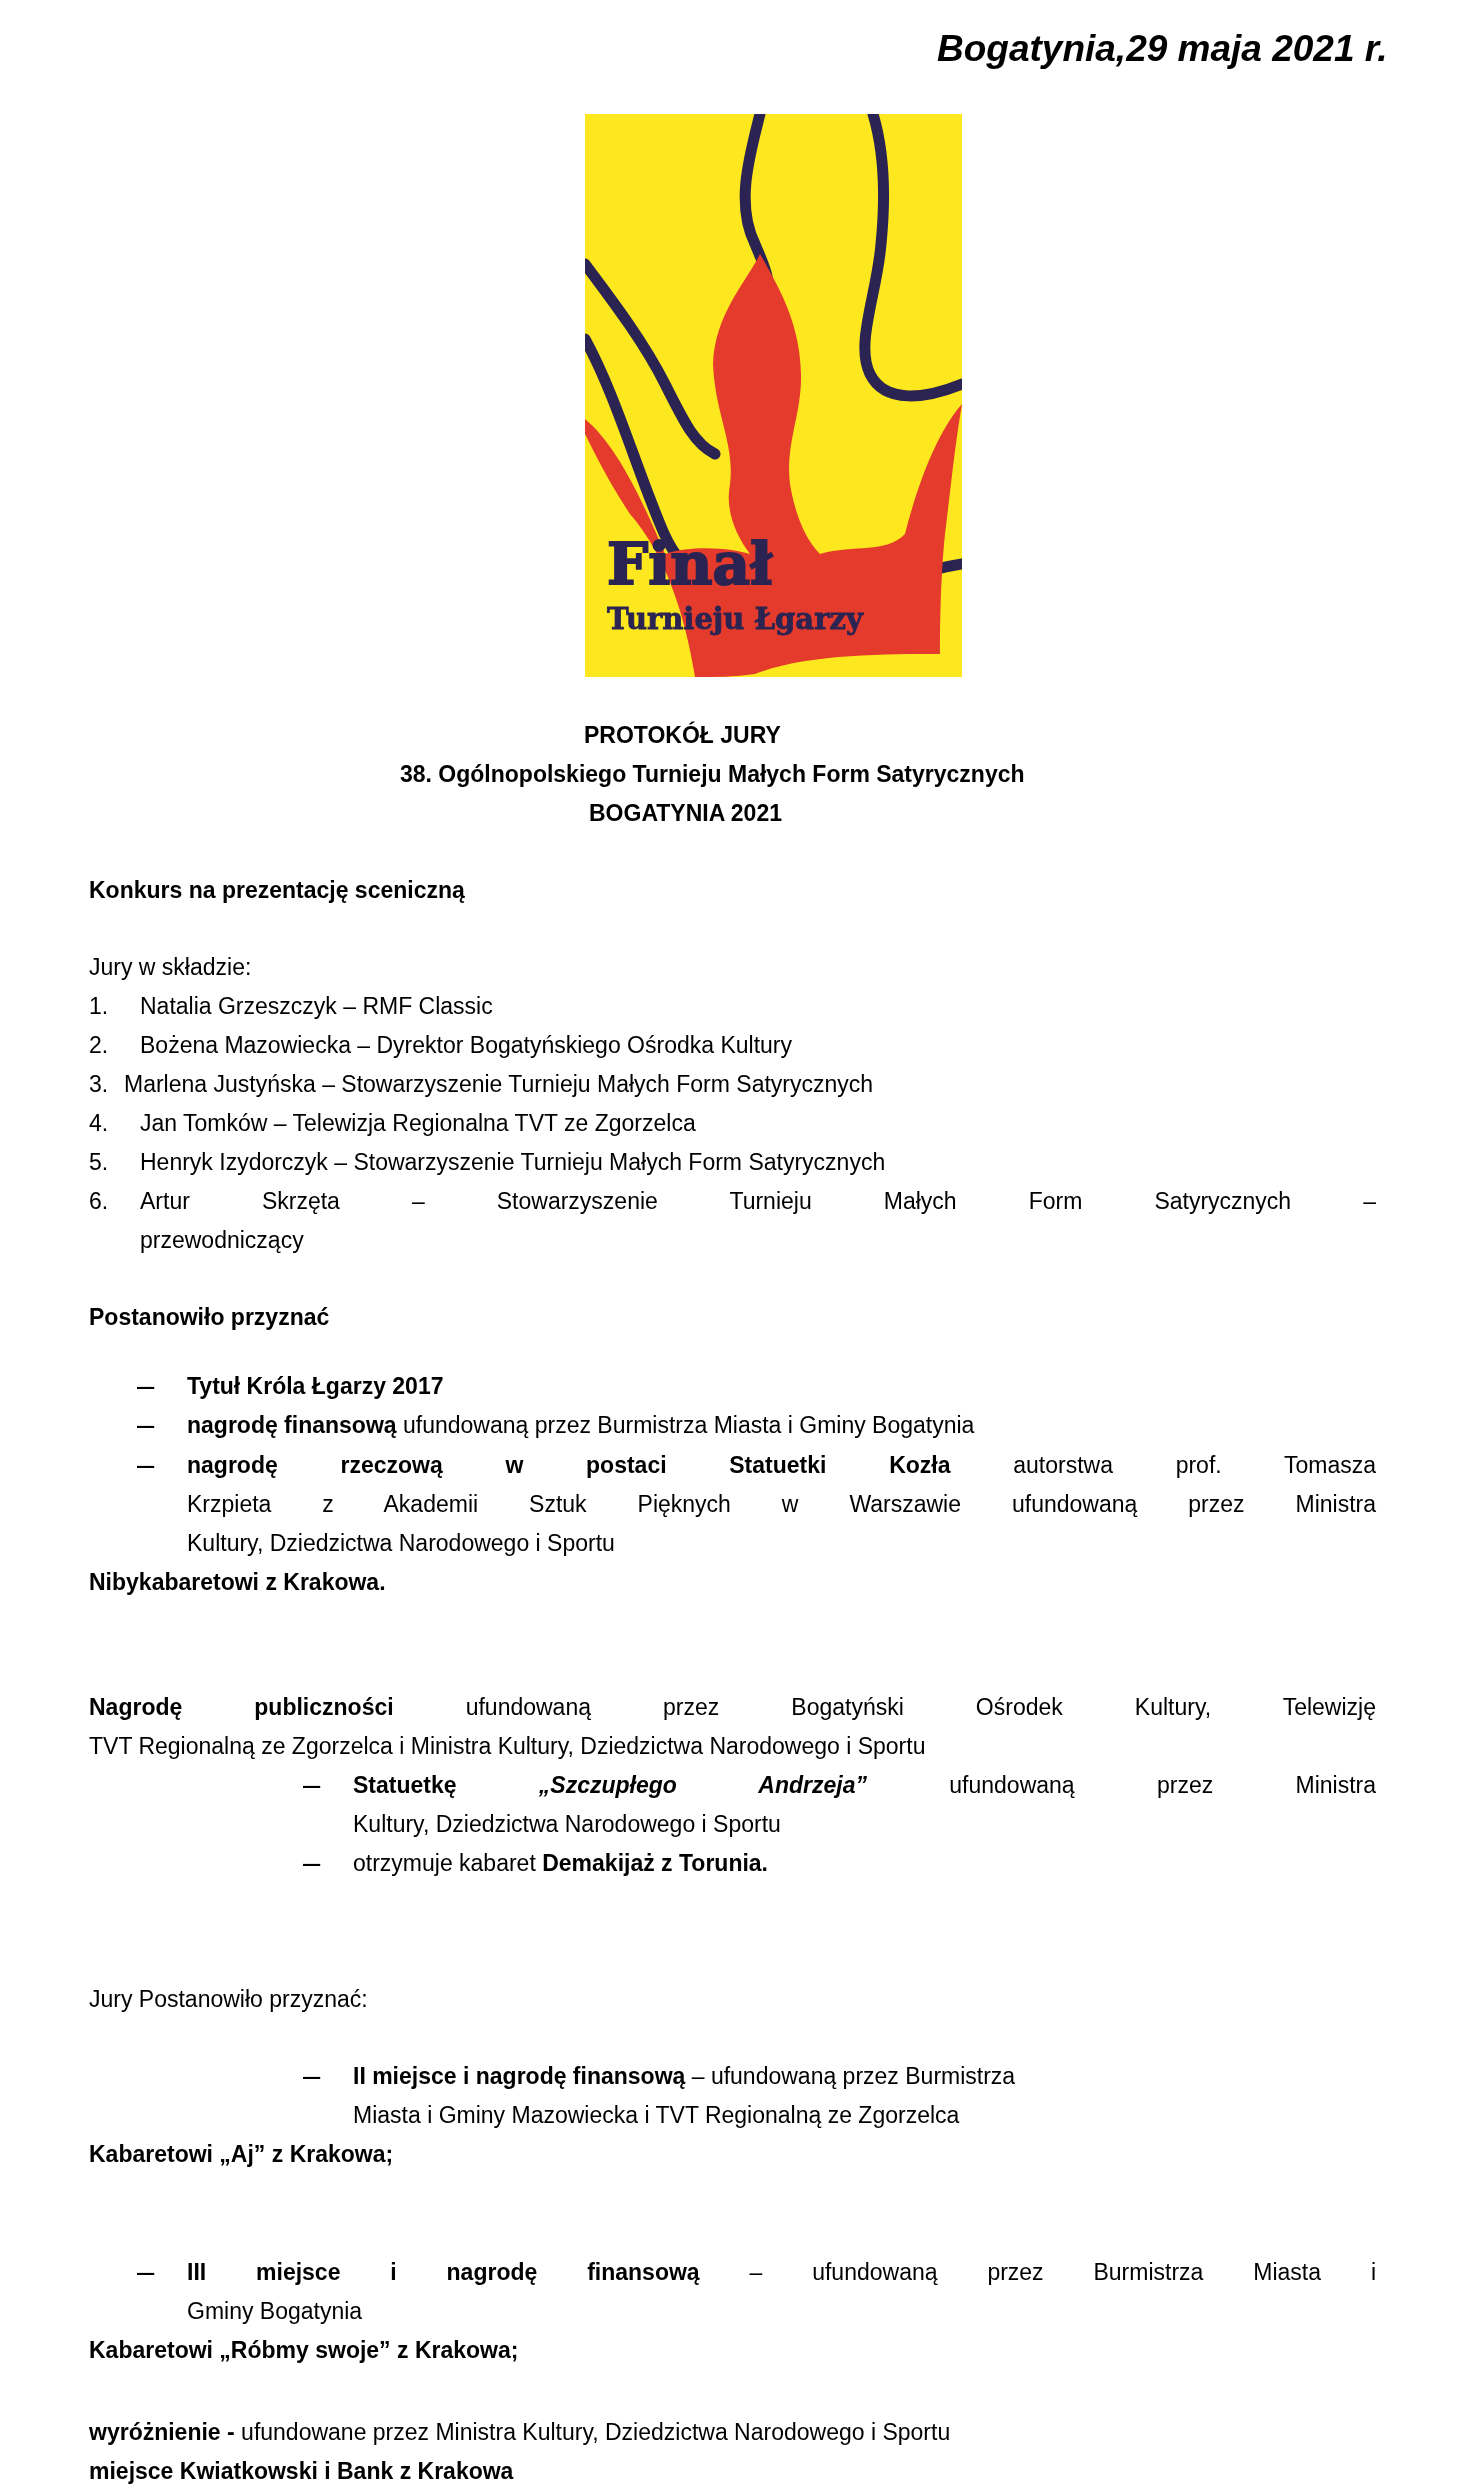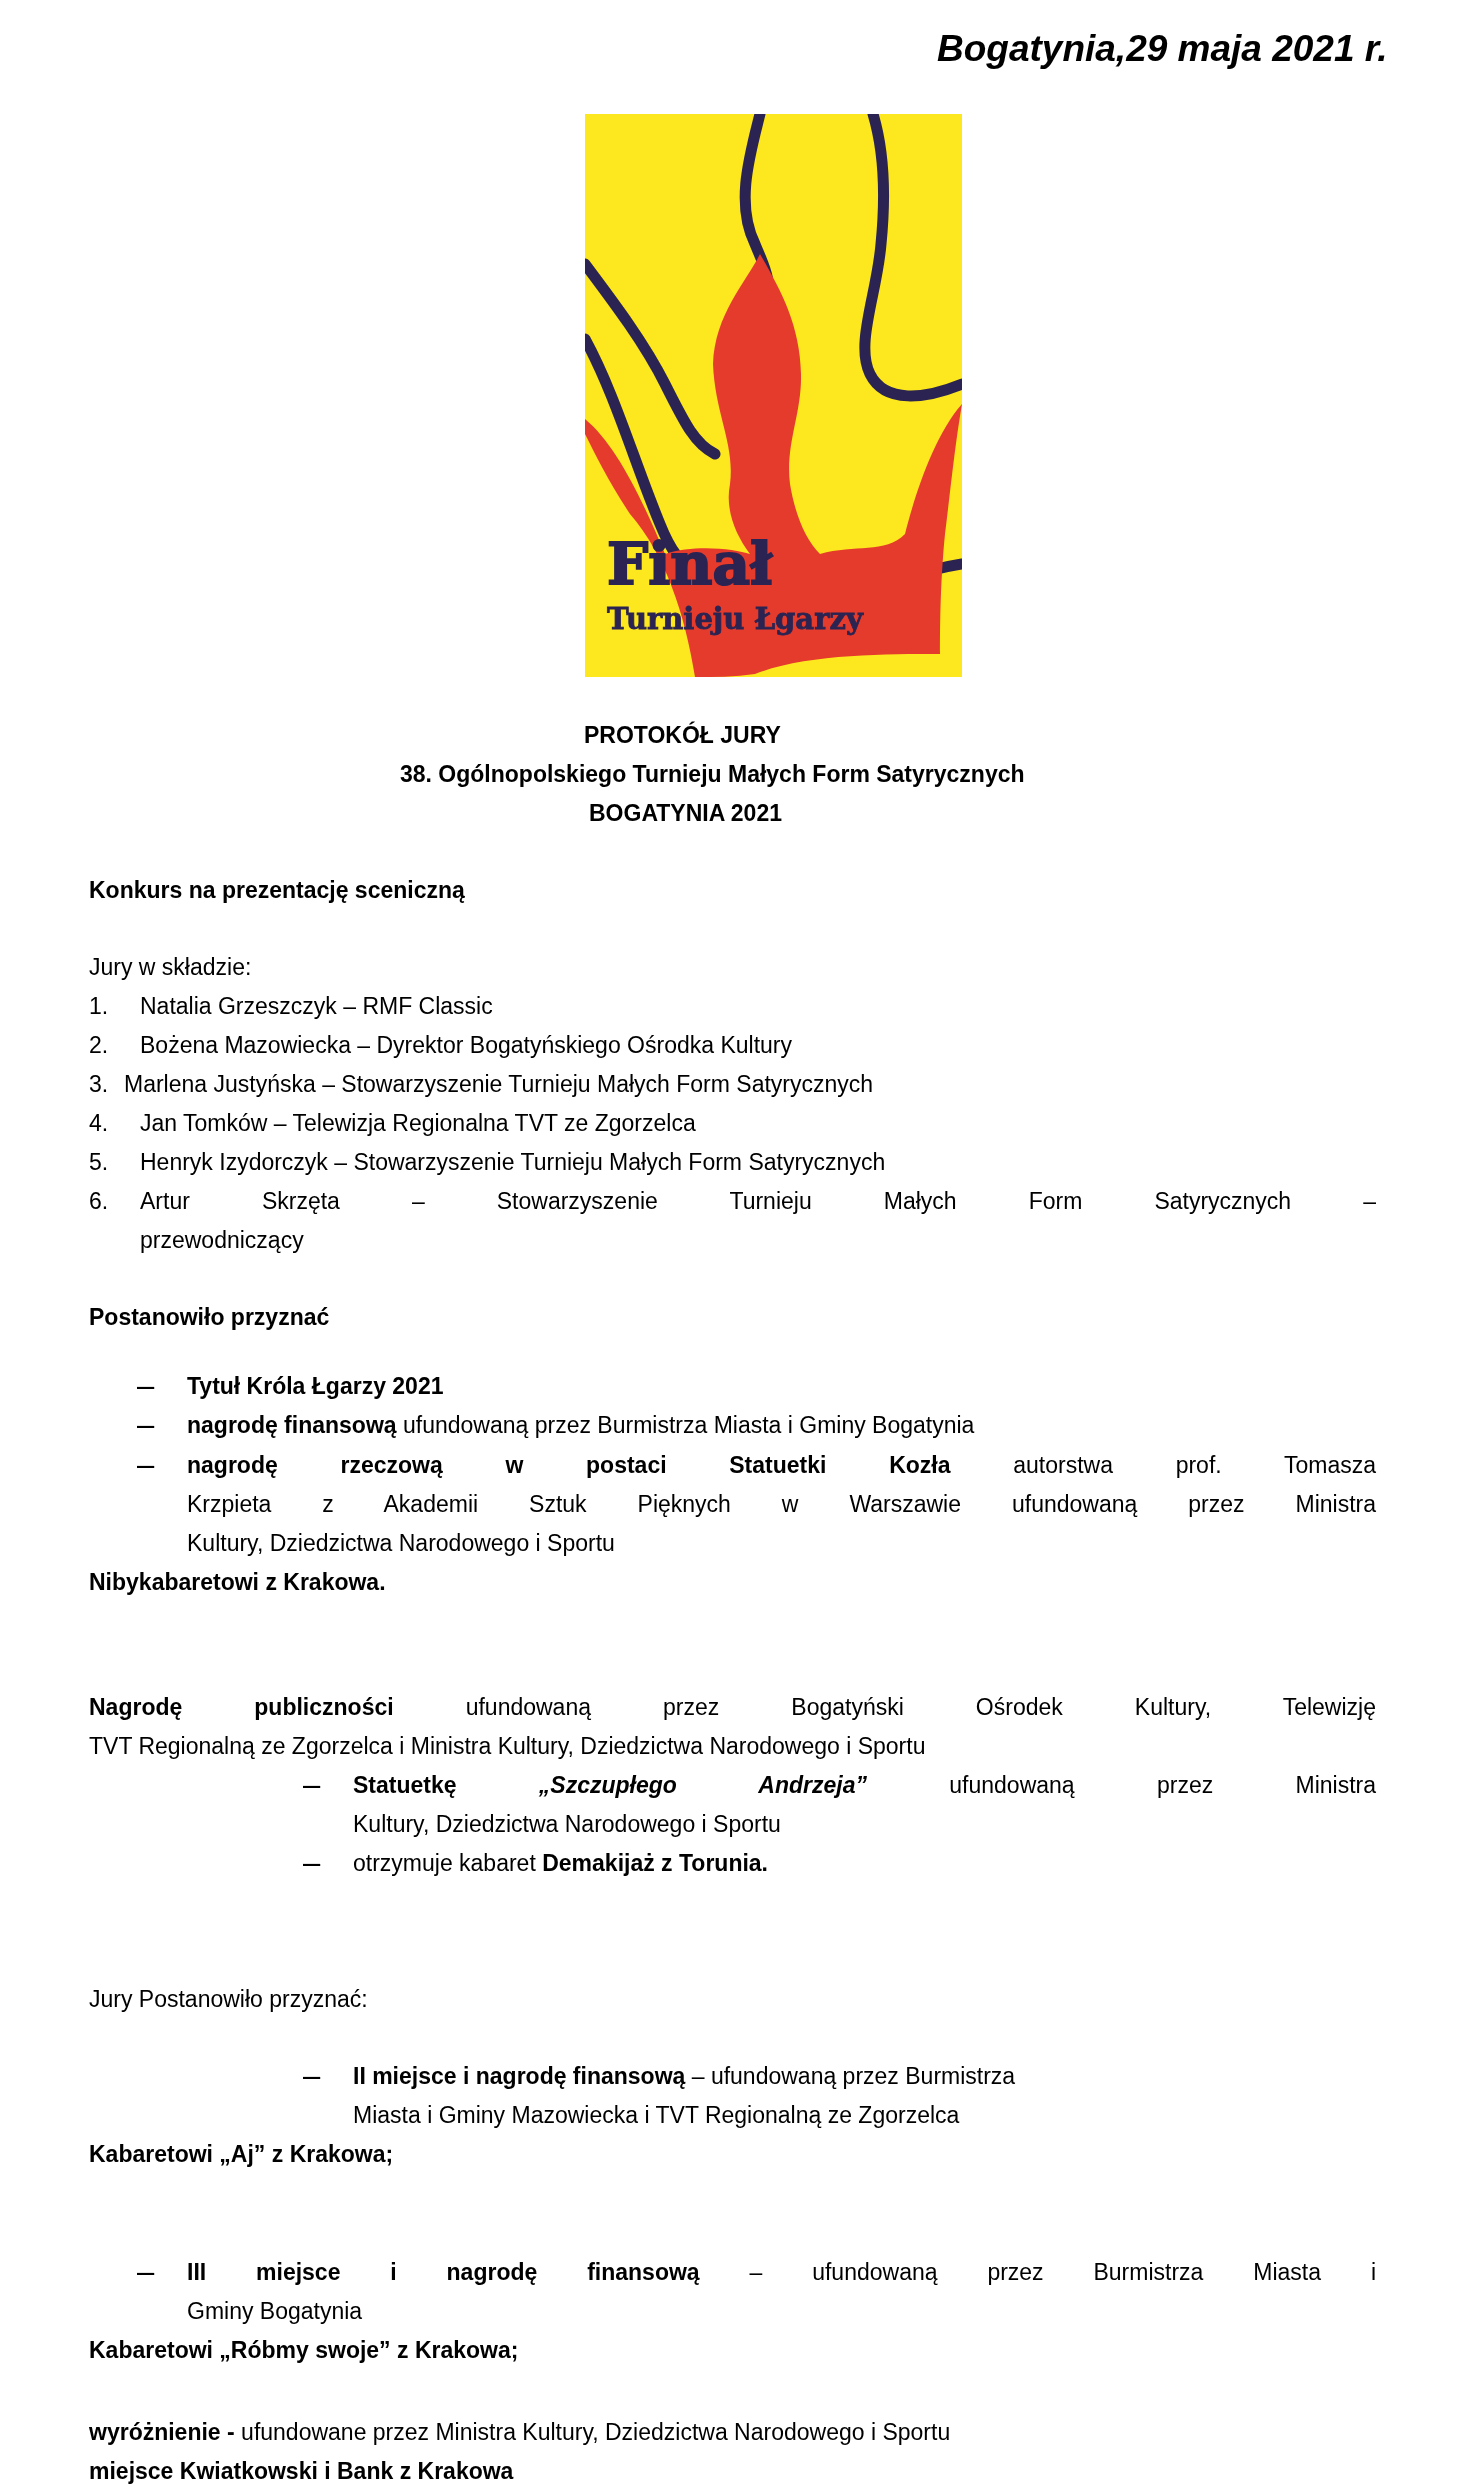--- a/index.html
+++ b/index.html
@@ -87,21 +87,21 @@
     <span class="ln" style="left:89px; top:1181px;">6.</span>
     <span class="ln just" style="left:140px; top:1181px; width:1236px;">Artur Skrzęta – Stowarzyszenie Turnieju Małych Form Satyrycznych –</span>
     <span class="ln" style="left:140px; top:1220px;text-align:center;">przewodniczący</span>
   </div>
 </div>
 
 <div class="ln b" style="left:89px; top:1297px;">Postanowiło przyznać</div>
 
 <div>
   <span class="dash" style="left:137px; top:1366px;">–</span>
-  <span class="ln b" style="left:187px; top:1366px;">Tytuł Króla Łgarzy 2021</span>
+  <span class="ln b" style="left:187px; top:1366px;">Tytuł Króla Łgarzy 2017</span>
 
   <span class="dash" style="left:137px; top:1405px;">–</span>
   <span class="ln" style="left:187px; top:1405px;"><b>nagrodę finansową</b><span> ufundowaną przez Burmistrza Miasta i Gminy Bogatynia</span></span>
 
   <span class="dash" style="left:137px; top:1445px;">–</span>
   <span class="ln just" style="left:187px; top:1445px; width:1189px;"><b>nagrodę rzeczową w postaci Statuetki Kozła</b><span> autorstwa prof. Tomasza</span></span>
   <span class="ln just" style="left:187px; top:1484px; width:1189px;">Krzpieta z Akademii Sztuk Pięknych w Warszawie ufundowaną przez Ministra</span>
   <span class="ln" style="left:187px; top:1523px;">Kultury, Dziedzictwa Narodowego i Sportu</span>
 </div>
 <div class="ln b" style="left:89px; top:1562px;">Nibykabaretowi z Krakowa.</div>

